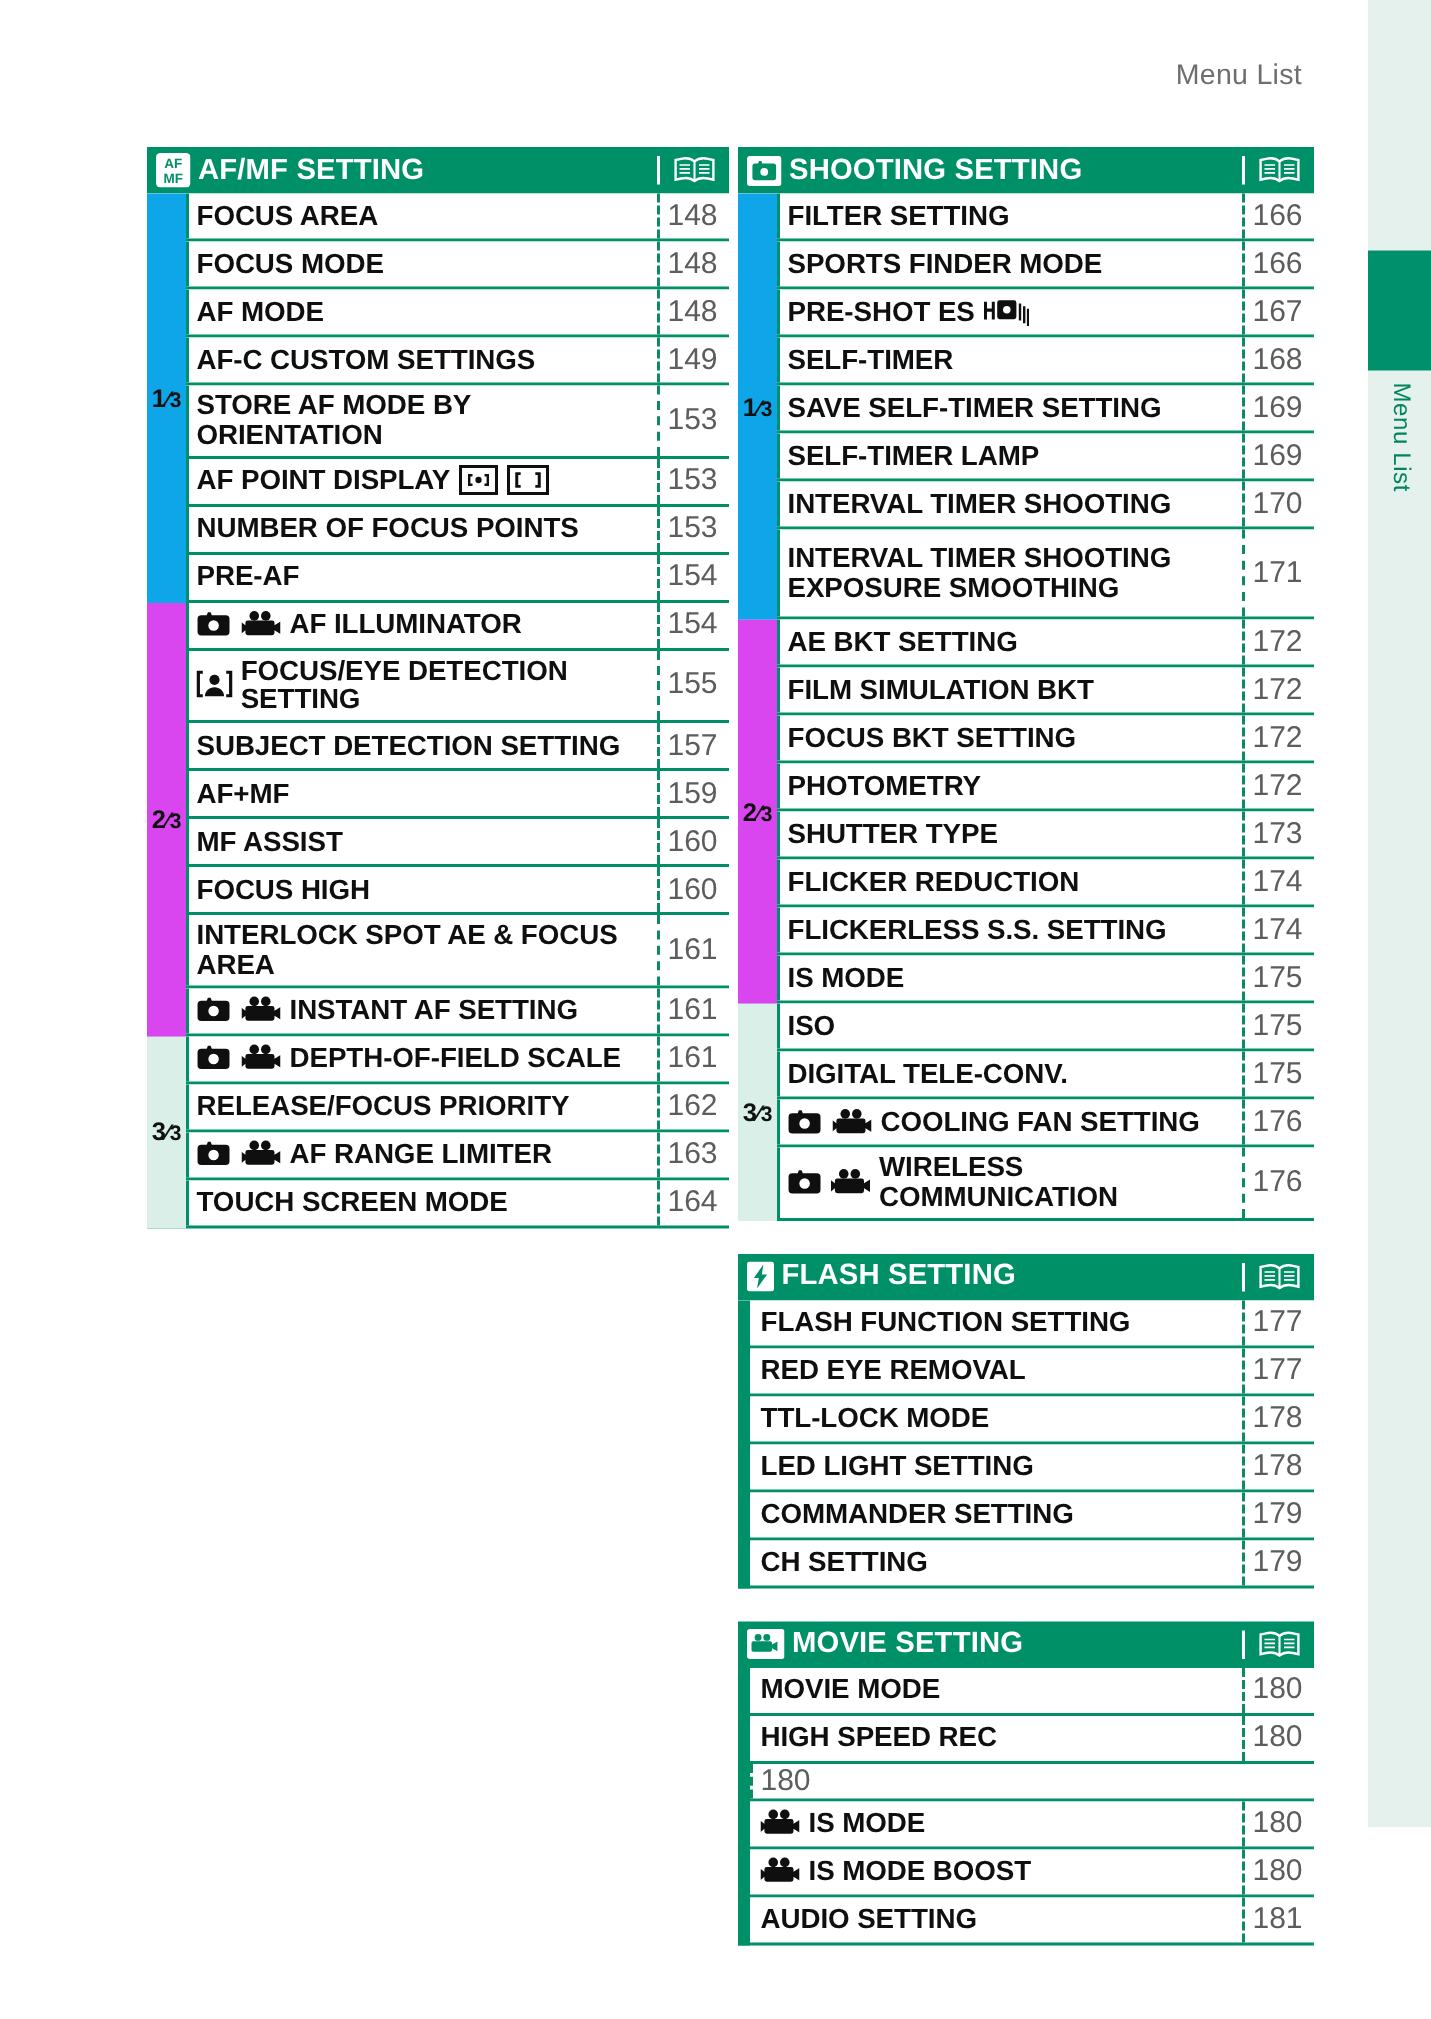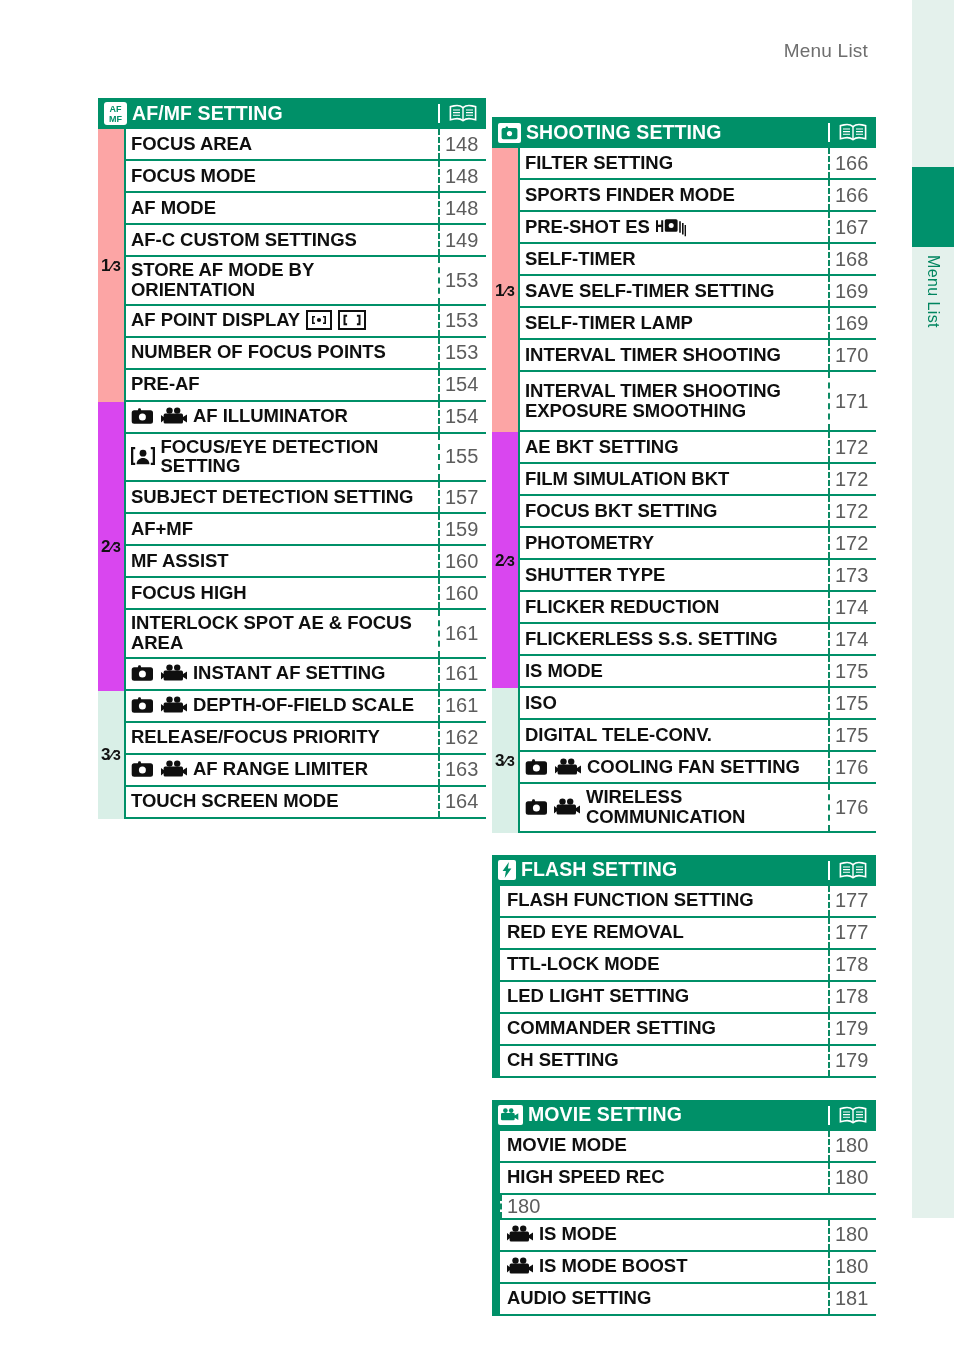--- a/index.html
+++ b/index.html
@@ -47,21 +47,21 @@
 
   
   #folio {
     position: absolute; left: 0; top: 1264px;
     width: 874px; text-align: right;
     color: #111; font-size: 21px;
   }
 
   
   #col-left  { position: absolute; left: 98px;  top: 98px; width: 388px; }
-  #col-right { position: absolute; left: 492px; top: 98px; width: 384px; margin-top: 19px; }
+  #col-right { position: absolute; left: 492px; top: 98px; width: 384px; }
 
   .block { margin-bottom: 22px; }
 
   
   .sec-head {
     display: flex; align-items: center;
     background: #009068;
     height: 31px;
   }
   .sec-head .ic-wrap {
@@ -116,21 +116,21 @@
 
   
   .gutter-group {
     position: absolute; left: 0; width: 26px;
     display: flex; align-items: center; justify-content: center;
   }
   .gutter-group .frac {
     font-size: 17px; font-weight: bold; color: #111;
     line-height: 1;
   }
-  .g1 { background: #fca5a5; }
+  .g1 { background: #0ea5e9; }
   .g2 { background: #d946ef; }
   .g3 { background: #d9efe7; }
 
   
   .rail {
     position:absolute; left:0; top:0; bottom:0; width:8px; background:#009068;
   }
 
   
   .ico { display:inline-block; vertical-align:-2px; }

